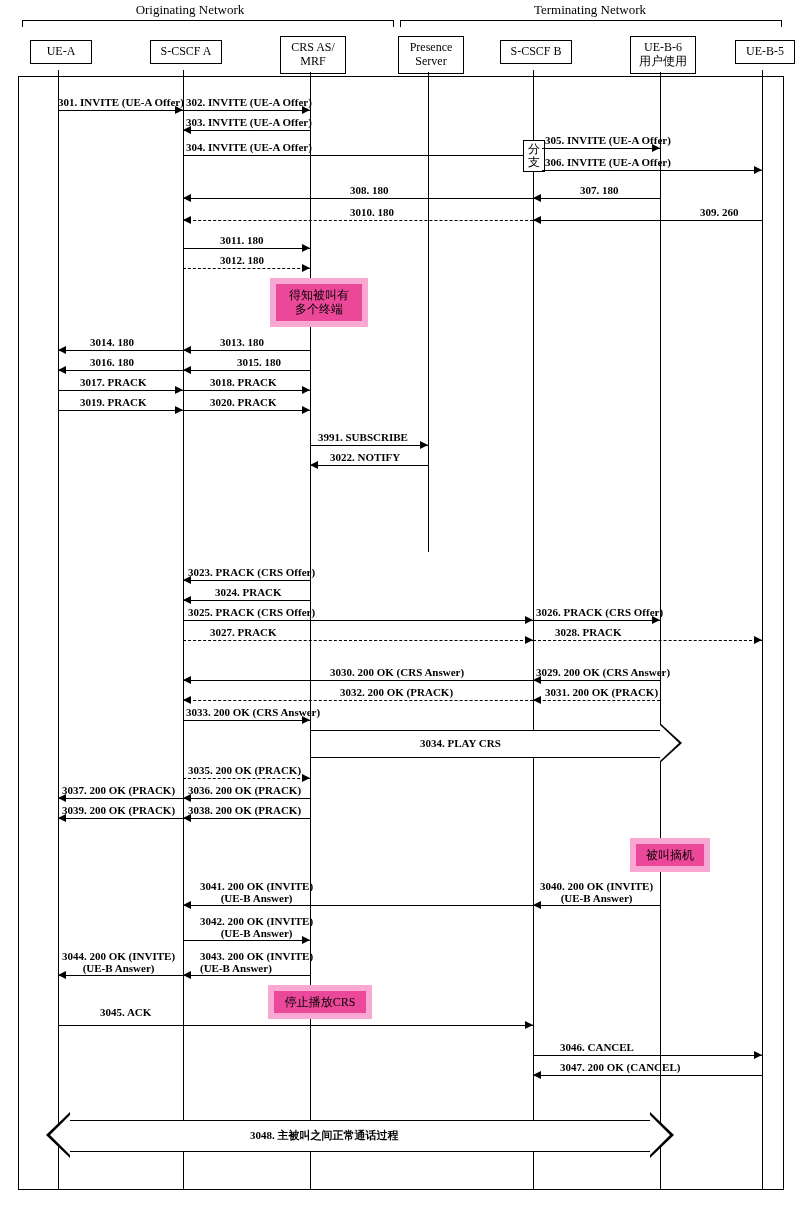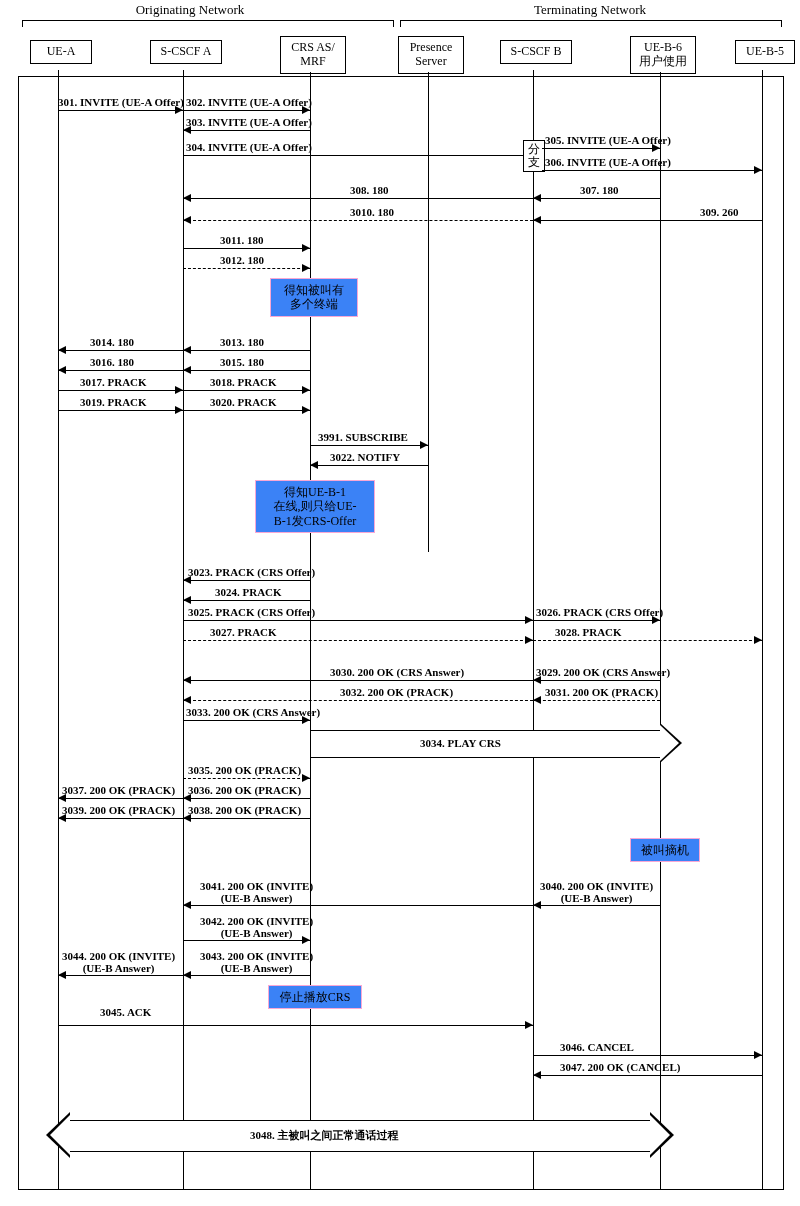--- a/index.html
+++ b/index.html
@@ -6,21 +6,21 @@
 .canvas{position:relative;width:800px;height:1206px}
 .top-label{position:absolute;text-align:center;font-size:13px}
 .bracket{position:absolute;border-top:1px solid #000;border-left:1px solid #000;border-right:1px solid #000;height:6px}
 .actor-box{position:absolute;border:1px solid #000;text-align:center;padding:4px 2px;background:#fff;font-size:12px;line-height:1.15}
 .lifeline{position:absolute;width:0;border-left:1px solid #000}
 .msg{position:absolute;font-weight:bold}
 .line{position:absolute;height:0;border-top:1px solid #000}
 .line.dashed{border-top-style:dashed}
 .ah-r{position:absolute;width:0;height:0;border-top:4px solid transparent;border-bottom:4px solid transparent;border-left:8px solid #000}
 .ah-l{position:absolute;width:0;height:0;border-top:4px solid transparent;border-bottom:4px solid transparent;border-right:8px solid #000}
-.note-box{position:absolute;border:1px solid #f9a8d4;background:#3b82f6;text-align:center;padding:4px;font-size:12px;line-height:1.2}
+.note-box{position:absolute;border:6px solid #f9a8d4;background:#ec4899;text-align:center;padding:4px;font-size:12px;line-height:1.2}
 .fork-box{position:absolute;border:1px solid #000;background:#fff;text-align:center;font-size:12px;line-height:1.1;padding:2px}
 .frame{position:absolute;border:1px solid #000}
 </style>
 </head>
 <body>
 <div class="canvas">
 
 <div class="top-label" style="left:80px;top:2px;width:220px">Originating Network</div>
 <div class="bracket" style="left:22px;top:20px;width:370px"></div>
 <div class="top-label" style="left:480px;top:2px;width:220px">Terminating Network</div>
@@ -102,21 +102,21 @@
 多个终端</span></div>
 
 <div class="line" style="left:183px;top:350px;width:127px"></div>
 <div class="ah-l" style="left:183px;top:346px"></div>
 <div class="msg" style="left:220px;top:336px">3013. 180</div>
 <div class="line" style="left:58px;top:350px;width:125px"></div>
 <div class="ah-l" style="left:58px;top:346px"></div>
 <div class="msg" style="left:90px;top:336px">3014. 180</div>
 <div class="line" style="left:183px;top:370px;width:127px"></div>
 <div class="ah-l" style="left:183px;top:366px"></div>
-<div class="msg" style="left:220px;top:356px">3015. 180</div>
+<div class="msg" style="left:237px;top:356px">3015. 180</div>
 <div class="line" style="left:58px;top:370px;width:125px"></div>
 <div class="ah-l" style="left:58px;top:366px"></div>
 <div class="msg" style="left:90px;top:356px">3016. 180</div>
 
 <div class="line" style="left:58px;top:390px;width:125px"></div>
 <div class="ah-r" style="left:175px;top:386px"></div>
 <div class="msg" style="left:80px;top:376px">3017. PRACK</div>
 <div class="line" style="left:183px;top:390px;width:127px"></div>
 <div class="ah-r" style="left:302px;top:386px"></div>
 <div class="msg" style="left:210px;top:376px">3018. PRACK</div>
@@ -127,23 +127,20 @@
 <div class="ah-r" style="left:302px;top:406px"></div>
 <div class="msg" style="left:210px;top:396px">3020. PRACK</div>
 
 <div class="line" style="left:310px;top:445px;width:118px"></div>
 <div class="ah-r" style="left:420px;top:441px"></div>
 <div class="msg" style="left:318px;top:431px">3991. SUBSCRIBE</div>
 <div class="line" style="left:310px;top:465px;width:118px"></div>
 <div class="ah-l" style="left:310px;top:461px"></div>
 <div class="msg" style="left:330px;top:451px">3022. NOTIFY</div>
 
-<div class="note-box" style="left:255px;top:480px;width:110px;white-space:pre-line"><span>得知UE-B-1
-在线,则只给UE-
-B-1发CRS-Offer</span></div>
 
 <div class="line" style="left:183px;top:580px;width:127px"></div>
 <div class="ah-l" style="left:183px;top:576px"></div>
 <div class="msg" style="left:188px;top:566px">3023. PRACK (CRS Offer)</div>
 <div class="line" style="left:183px;top:600px;width:127px"></div>
 <div class="ah-l" style="left:183px;top:596px"></div>
 <div class="msg" style="left:215px;top:586px">3024. PRACK</div>
 <div class="line" style="left:183px;top:620px;width:350px"></div>
 <div class="ah-r" style="left:525px;top:616px"></div>
 <div class="msg" style="left:188px;top:606px">3025. PRACK (CRS Offer)</div>
@@ -204,21 +201,21 @@
 <div class="line" style="left:183px;top:905px;width:350px"></div>
 <div class="ah-l" style="left:183px;top:901px"></div>
 <div class="msg" style="left:200px;top:880px;white-space:pre-line;text-align:center">3041. 200 OK (INVITE)
 (UE-B Answer)</div>
 <div class="line" style="left:183px;top:940px;width:127px"></div>
 <div class="ah-r" style="left:302px;top:936px"></div>
 <div class="msg" style="left:200px;top:915px;white-space:pre-line;text-align:center">3042. 200 OK (INVITE)
 (UE-B Answer)</div>
 <div class="line" style="left:183px;top:975px;width:127px"></div>
 <div class="ah-l" style="left:183px;top:971px"></div>
-<div class="msg" style="left:200px;top:950px;white-space:pre-line;text-align:center">3043. 200 OK (INVITE)
+<div class="msg" style="left:200px;top:950px;white-space:pre-line;">3043. 200 OK (INVITE)
 (UE-B Answer)</div>
 <div class="line" style="left:58px;top:975px;width:125px"></div>
 <div class="ah-l" style="left:58px;top:971px"></div>
 <div class="msg" style="left:62px;top:950px;white-space:pre-line;text-align:center">3044. 200 OK (INVITE)
 (UE-B Answer)</div>
 
 <div class="note-box" style="left:268px;top:985px;width:84px"><span>停止播放CRS</span></div>
 
 <div class="line" style="left:58px;top:1025px;width:475px"></div>
 <div class="ah-r" style="left:525px;top:1021px"></div>

